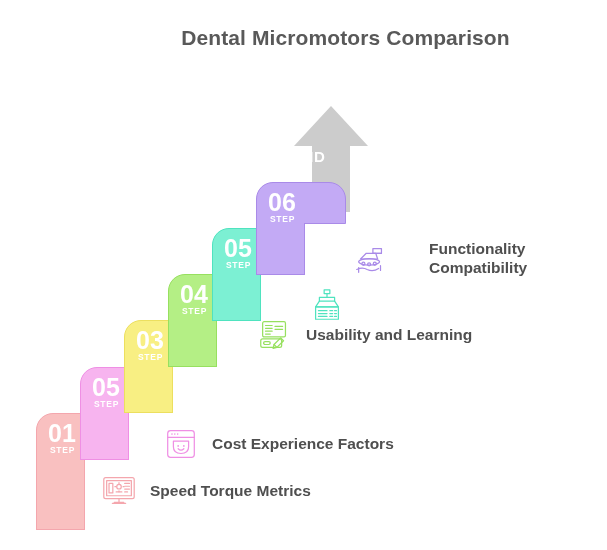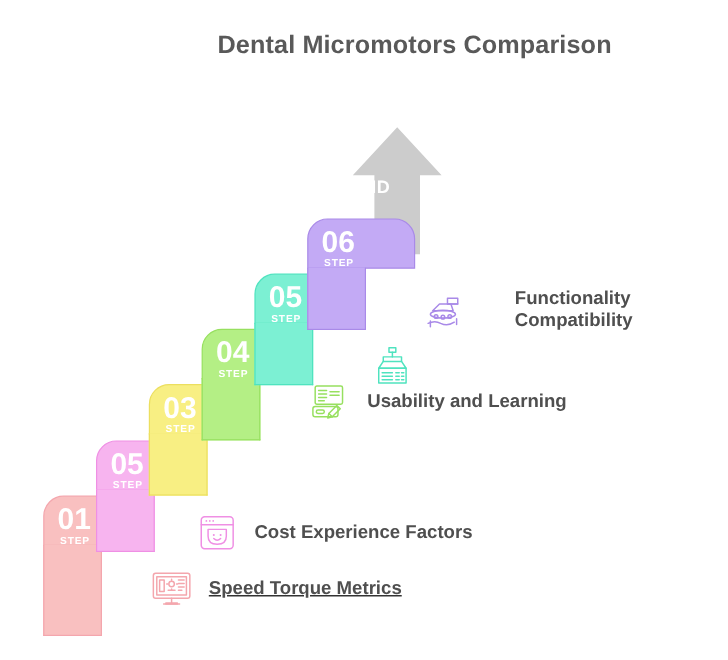--- a/index.html
+++ b/index.html
@@ -214,21 +214,21 @@
       <circle cx="13.5" cy="9.6" r="0.8" fill="#ef8fe4" stroke="none"></circle>
       <circle cx="16.5" cy="9.6" r="0.8" fill="#ef8fe4" stroke="none"></circle>
       <path d="M12 17 h16 v6 q0 7 -8 7 q-8 0 -8 -7 z"></path>
       <circle cx="17" cy="22" r="0.9" fill="#ef8fe4" stroke="none"></circle>
       <circle cx="23" cy="22" r="0.9" fill="#ef8fe4" stroke="none"></circle>
       <path d="M17 25 q3 3 6 0"></path>
     </svg>
     <div class="lbl">Cost Experience Factors</div>
   </div>
 
-  <div class="row" style="left:124px; top:472px;text-decoration:underline;">
+  <div class="row" style="left:100px; top:472px;">
     <svg class="ico" viewBox="0 0 40 40" fill="none" stroke="#f4a6ad" stroke-width="1.3" stroke-linecap="round" stroke-linejoin="round">
       <rect x="4" y="6" width="32" height="22" rx="2"></rect>
       <rect x="7" y="9" width="26" height="16"></rect>
       <rect x="9.5" y="12" width="4" height="10"></rect>
       <circle cx="20" cy="15.5" r="2.4"></circle>
       <path d="M20 12.2 v-1 M20 19.8 v1 M16.7 15.5 h-1 M24.3 15.5 h1"></path>
       <path d="M17 21 h6"></path>
       <path d="M26 12 h5 M26 15 h5 M26 18 h5 M26 21 h3"></path>
       <path d="M20 28 v4"></path>
       <path d="M13 33 h14"></path>

